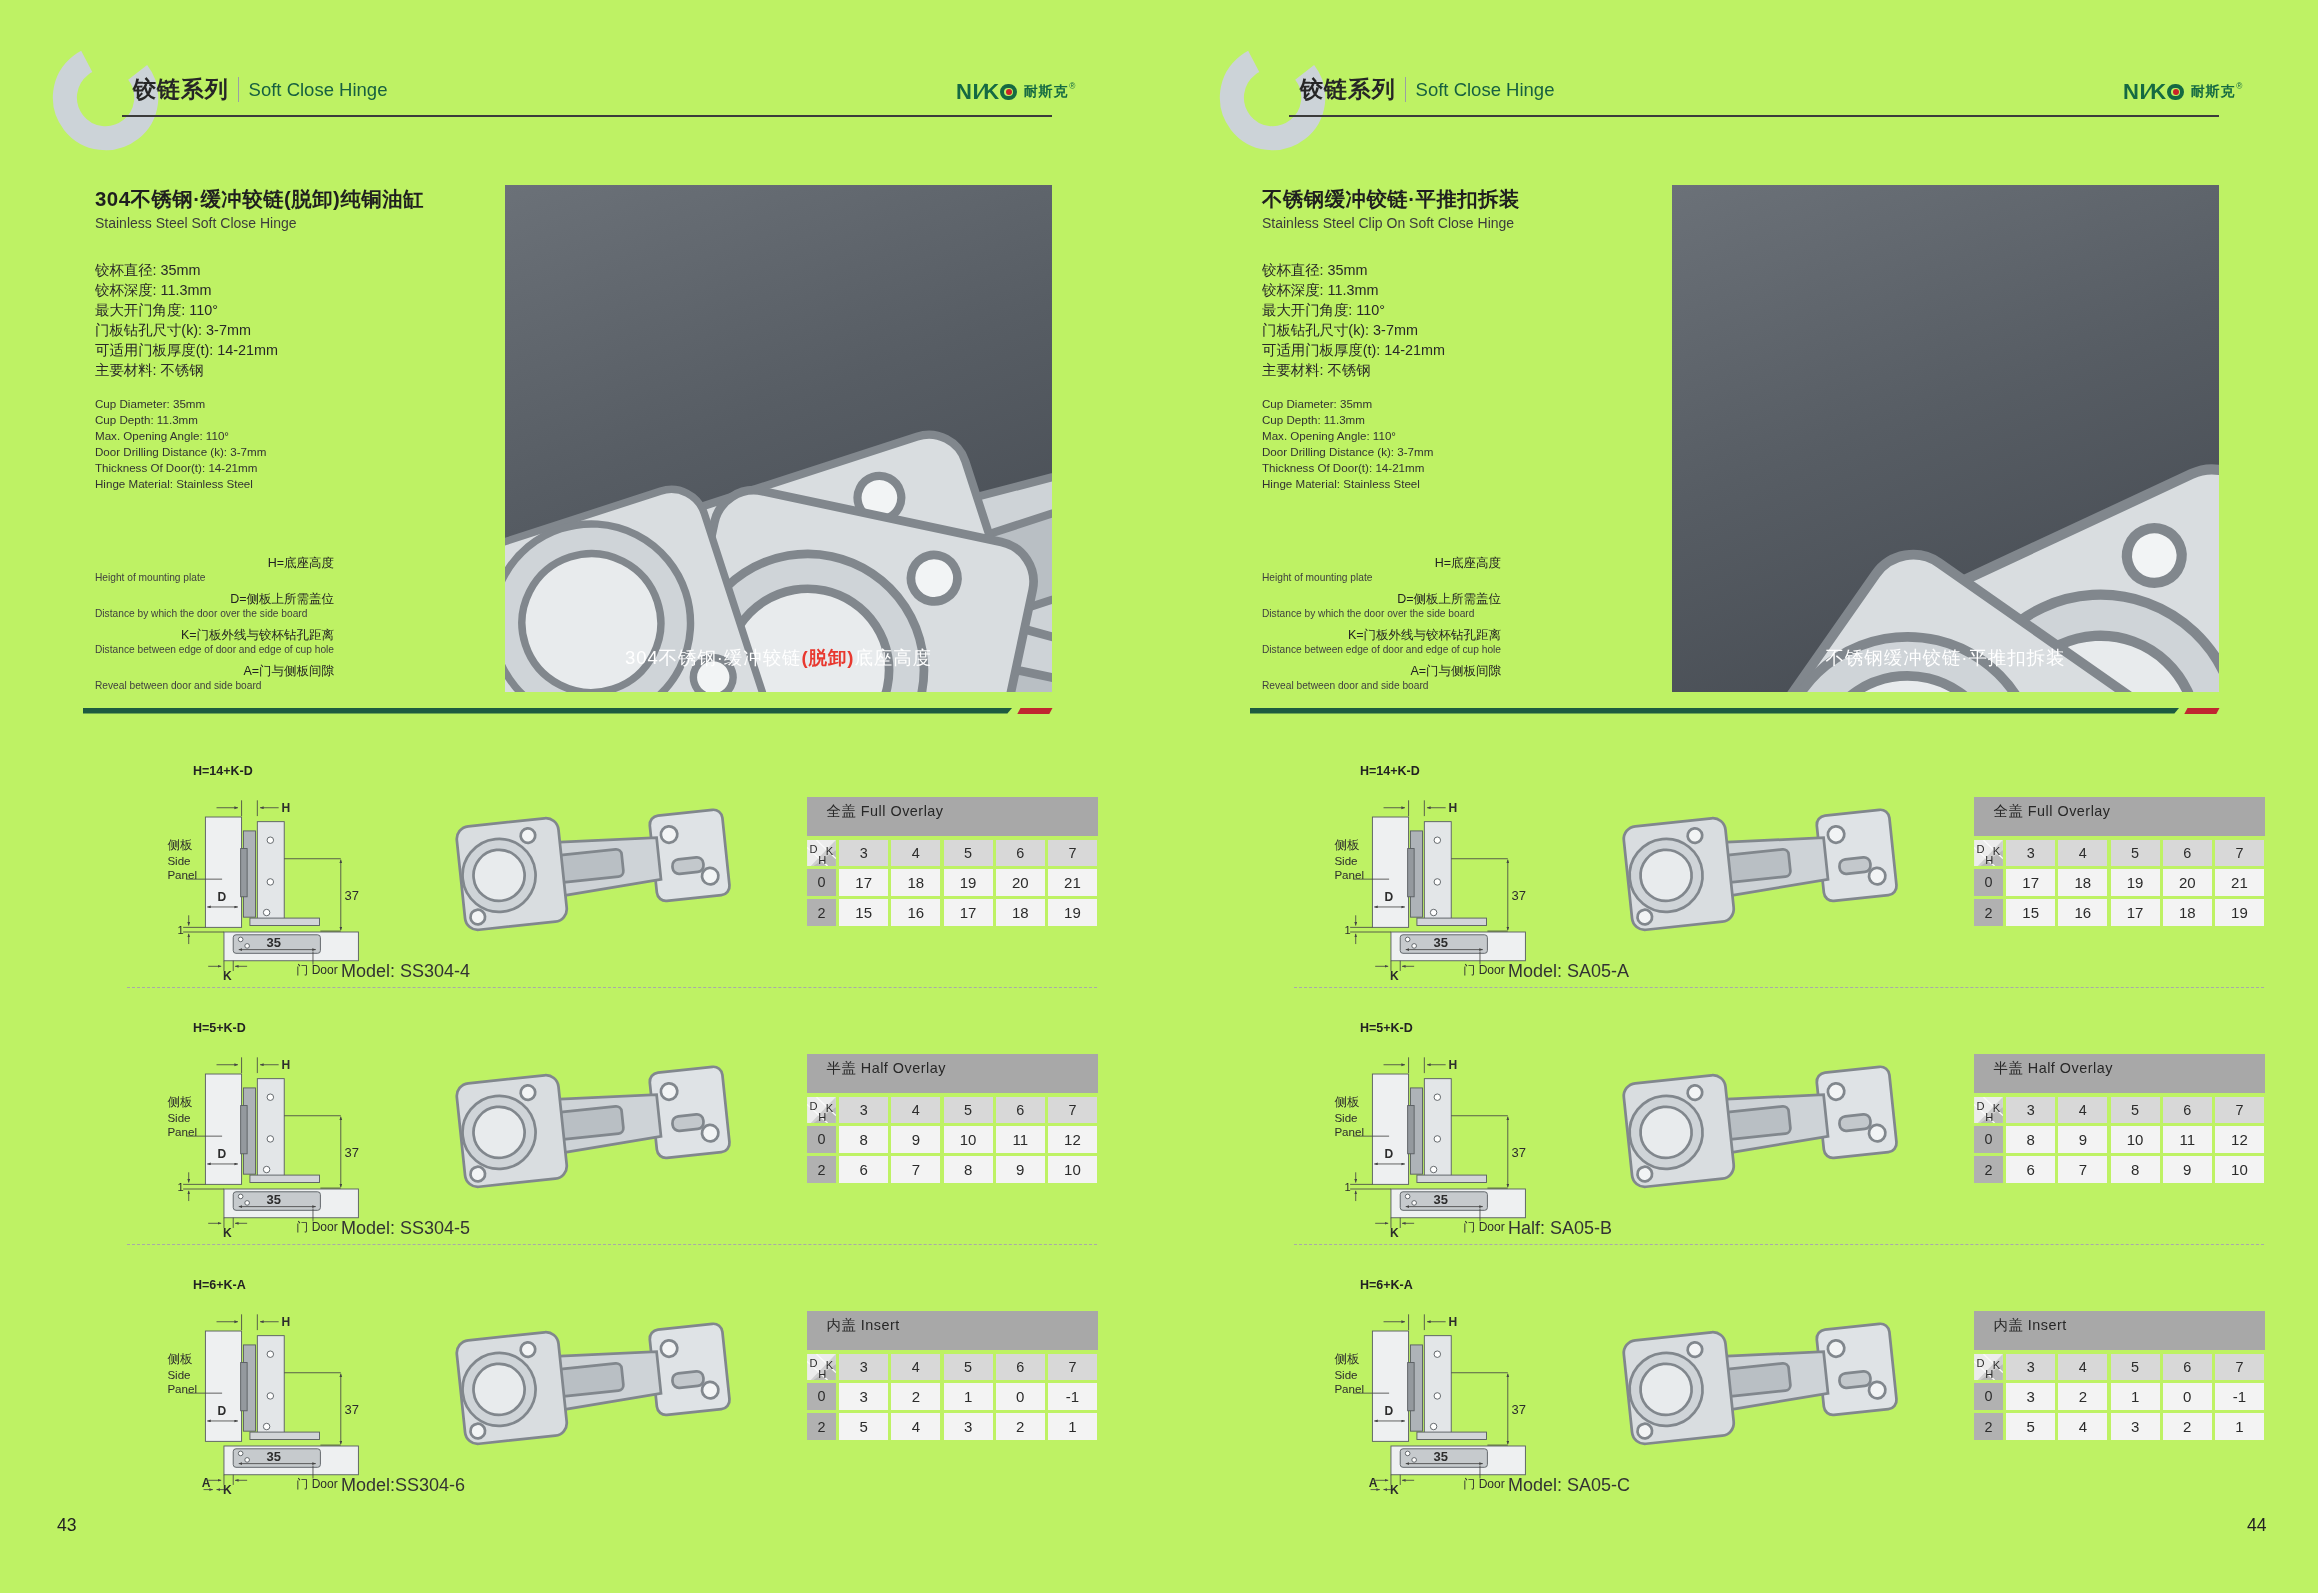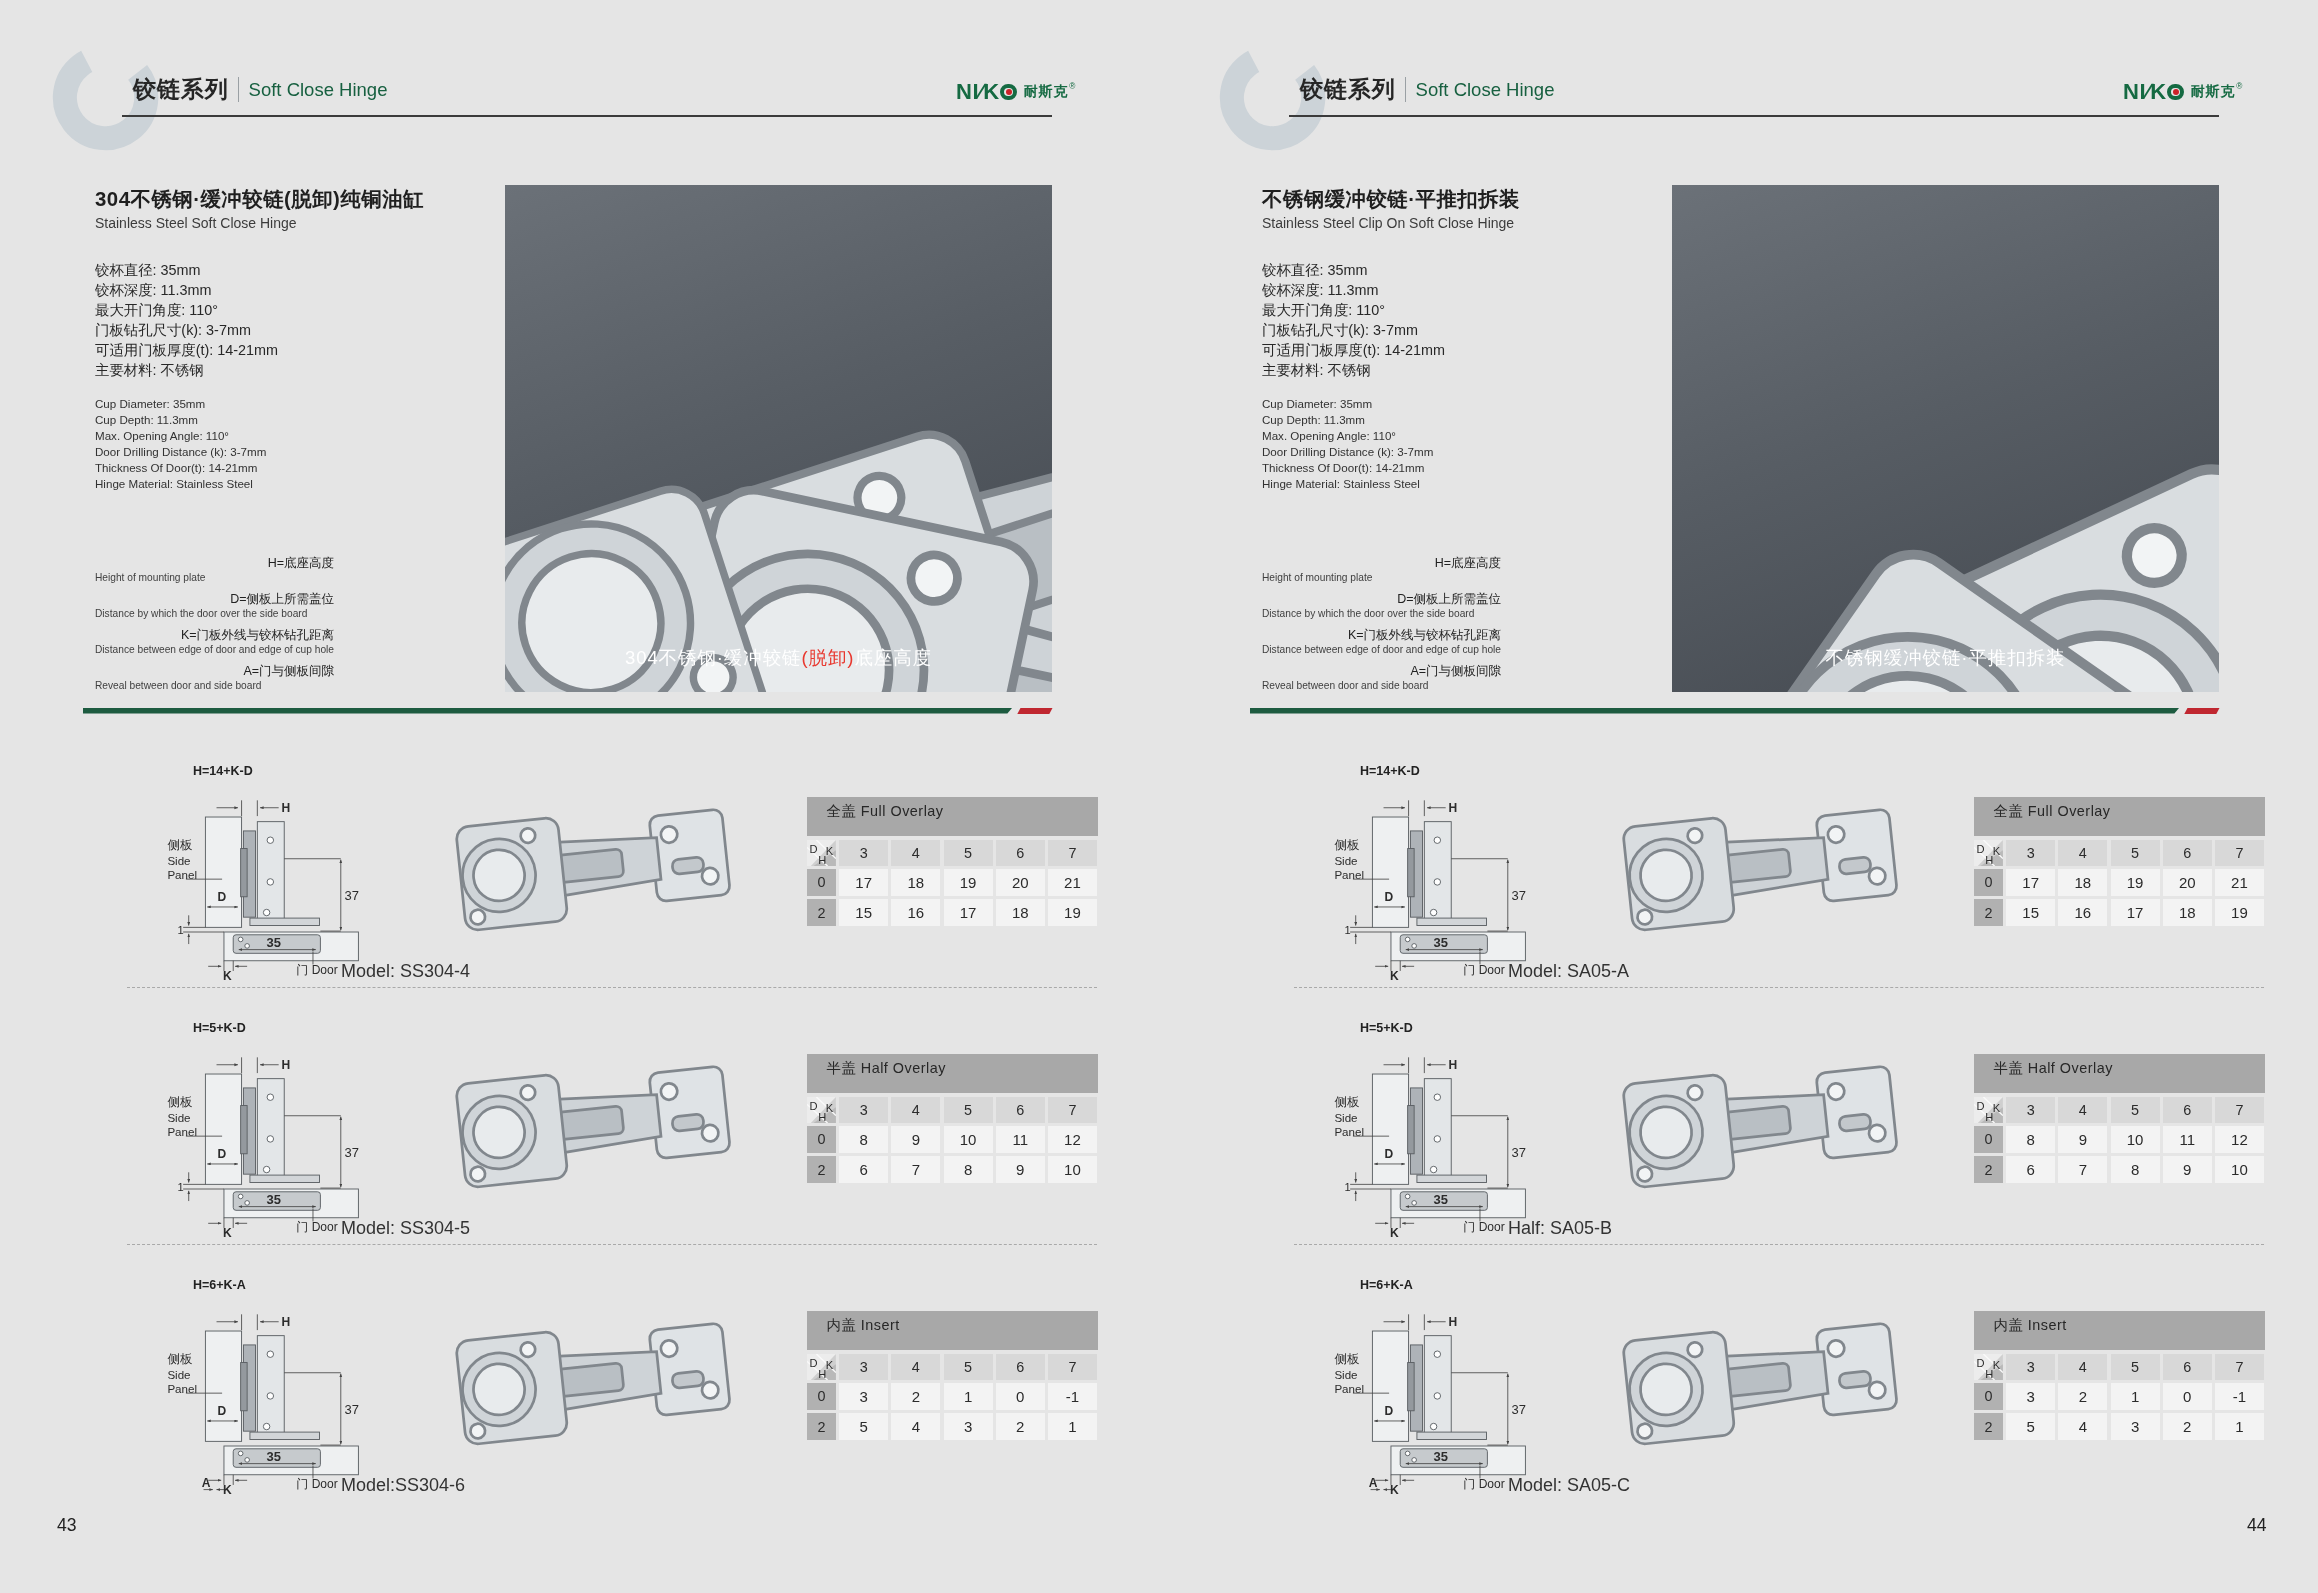--- a/index.html
+++ b/index.html
@@ -1,18 +1,18 @@
 <!DOCTYPE html>
 <html style="font-size:7.4px"><head>
 <meta charset="utf-8">
 <style>
   html,body{margin:0;padding:0;background:#e9e9e9;}
   *{box-sizing:border-box;font-family:"Liberation Sans","DejaVu Sans",sans-serif;}
   .sheet{position:relative;width:2333px;height:1594px;background:#ffffff;overflow:hidden;}
-  .page{position:absolute;top:0;width:1167px;height:1594px;background:#e5e5e5;}
+  .page{position:absolute;top:0;width:1167px;height:1594px;background:#bef264;}
 
   
   .c-logo{position:absolute;left:51px;top:37px;width:111px;height:121px;}
   .series{position:absolute;left:133px;top:74px;display:flex;align-items:center;white-space:nowrap;}
   .series-cjk{font-size:23px;font-weight:bold;color:#262626;letter-spacing:0.9px;}
   .series-div{display:inline-block;width:1.4px;height:25px;background:#9aa0a4;margin:0 9.3px;}
   .series-en{font-size:18.5px;color:#176040;font-weight:500;}
   .rule{position:absolute;left:122px;top:115px;width:930px;height:2.3px;background:#3b3b3b;}
   .logo{position:absolute;left:956px;top:79px;display:flex;align-items:center;white-space:nowrap;}
   .logo-latin{font-size:22px;font-weight:800;color:#156a42;letter-spacing:0.5px;}
@@ -28,21 +28,21 @@
   .specs-en{position:absolute;left:95px;top:396px;font-size:11.6px;line-height:16px;color:#323232;}
   .legend{position:absolute;left:95px;top:555px;}
   .leg-pair{margin-bottom:7px;}
   .leg-cjk{font-size:12.5px;color:#222;font-weight:500;line-height:16px;text-align:right;}
   .leg-en{font-size:10.2px;color:#3f3f3f;line-height:13px;}
 
   
   .photo{position:absolute;left:505px;top:185px;width:547px;height:507px;background:linear-gradient(160deg,#6b7178 0%,#575d64 45%,#42474e 100%);overflow:hidden;}
   .photo-art{position:absolute;left:0;top:0;width:100%;height:100%;}
   .caption{position:absolute;left:0;right:0;bottom:22px;text-align:center;font-size:18.5px;color:#ffffff;letter-spacing:0.9px;}
-  .cap-red{color:#e8382f;}
+  .cap-red{color:#e8382f;font-weight:bold;}
   .page--left .art-right{display:none;}
   .page--right .art-left{display:none;}
 
   
   .stripe-green{position:absolute;left:83px;top:708px;width:929px;height:5.6px;background:#1d5b40;clip-path:polygon(0 0,100% 0,calc(100% - 4.6px) 100%,0 100%);}
   .stripe-red{position:absolute;left:1019px;top:708px;width:32px;height:5.6px;background:#c02730;transform:skewX(-28deg);}
 
   
   .row{position:absolute;left:0;width:1167px;height:232px;margin-left:44px;}
   .formula{position:absolute;left:149px;top:2.8px;font-size:12.5px;font-weight:bold;color:#222;}

